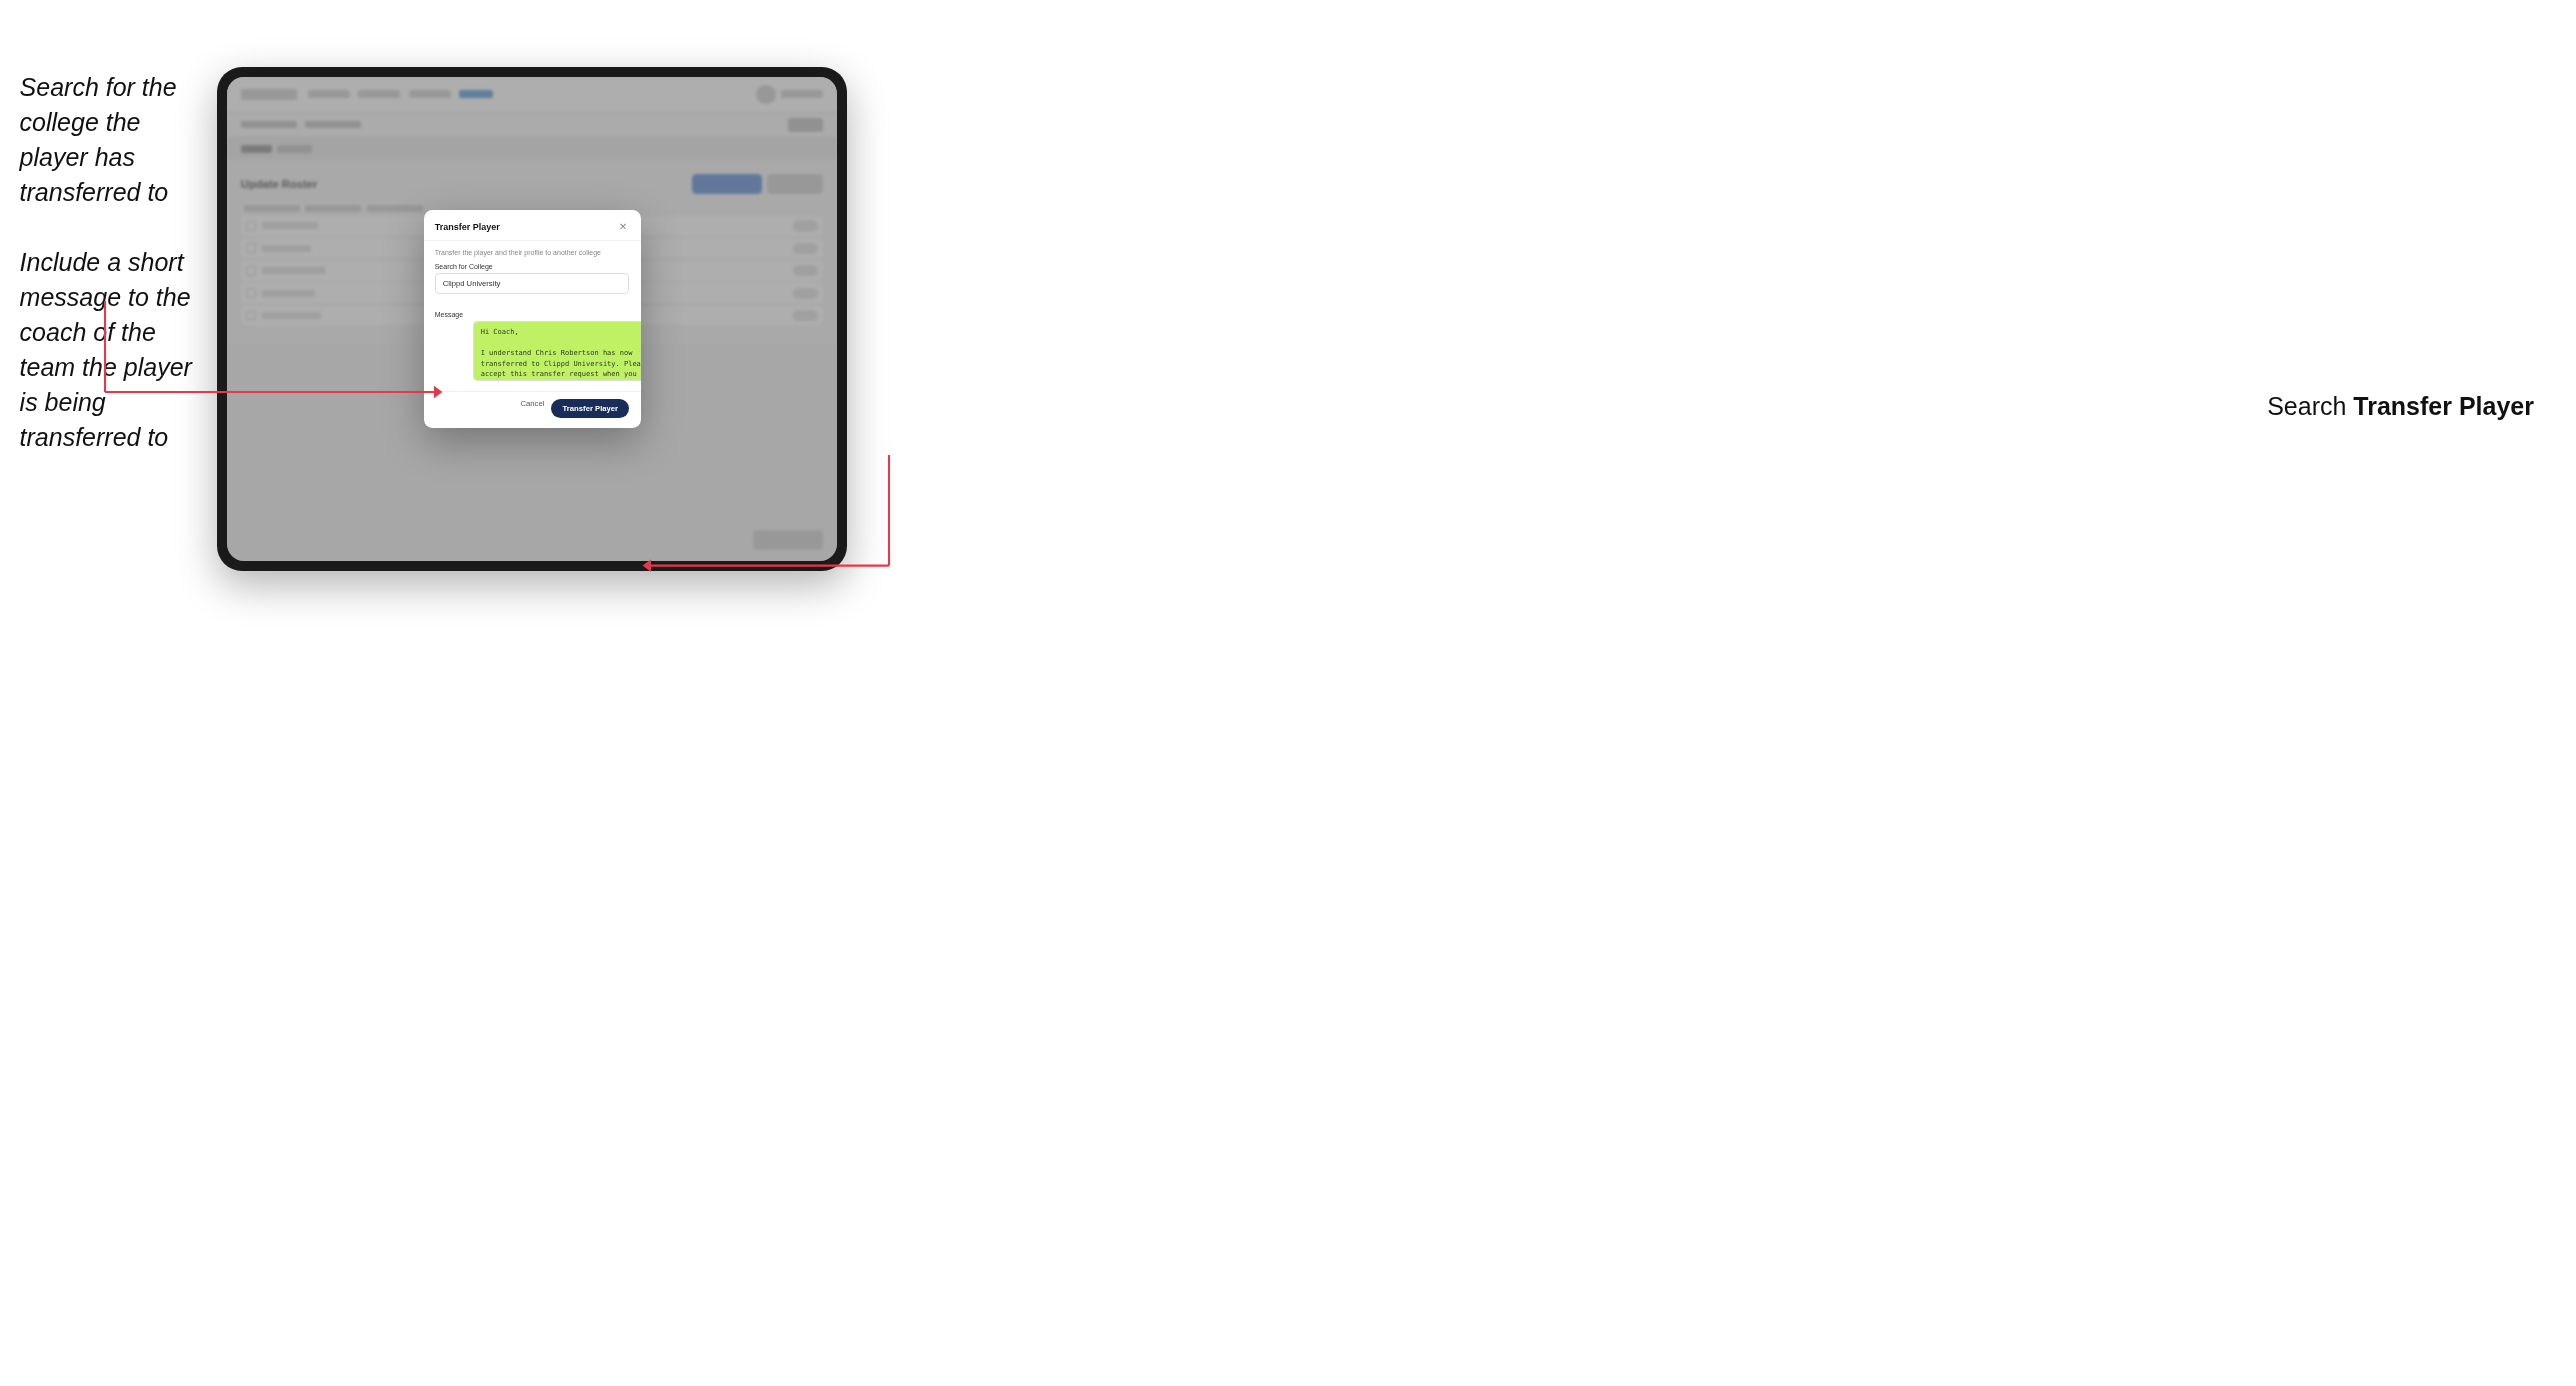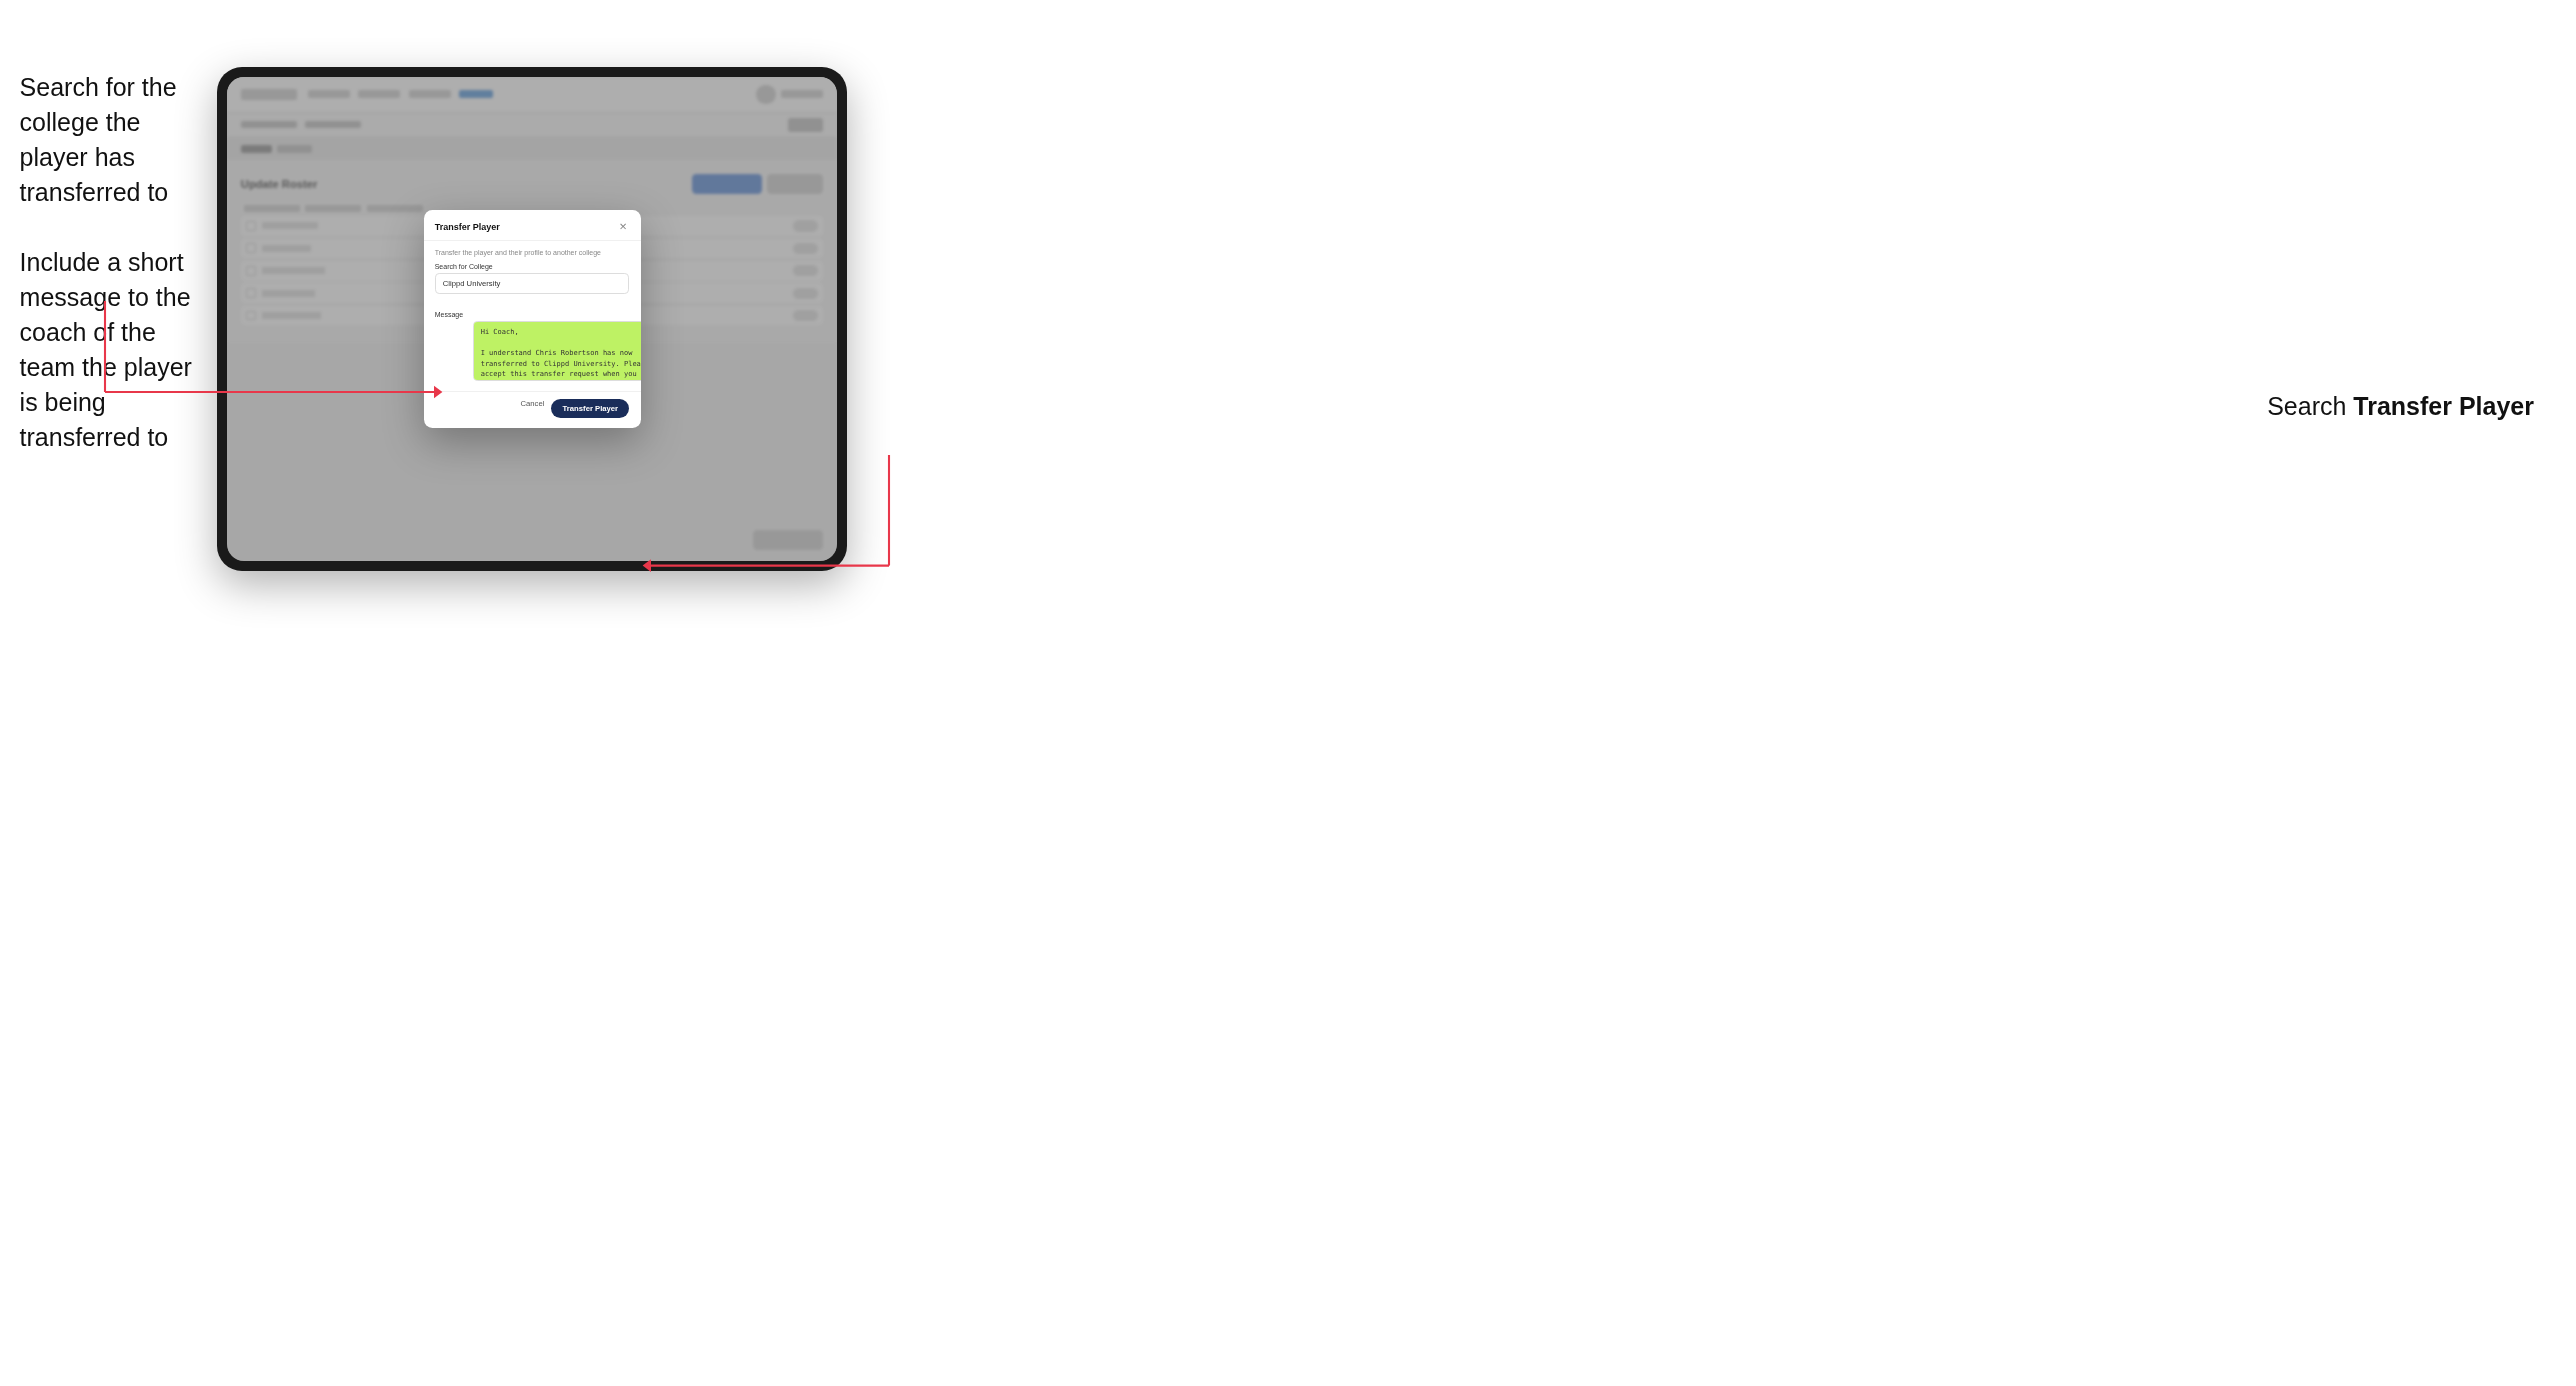--- a/index.html
+++ b/index.html
@@ -15,21 +15,21 @@
     
     .annotation-left {
       position: absolute;
       left: 19.6px;
       top: 70px;
       width: 189px;
       font-size: 25px;
       line-height: 1.4;
       color: #111111;
     }
-    .annotation-left p { margin-bottom: 35px; }
+    .annotation-left p { margin-bottom: 35px; font-style: italic; }
 
     
     .annotation-right {
       position: absolute;
       right: 42px;
       top: 392px;
       font-size: 25px;
       color: #111111;
     }
     .annotation-right strong { font-weight: 700; }

